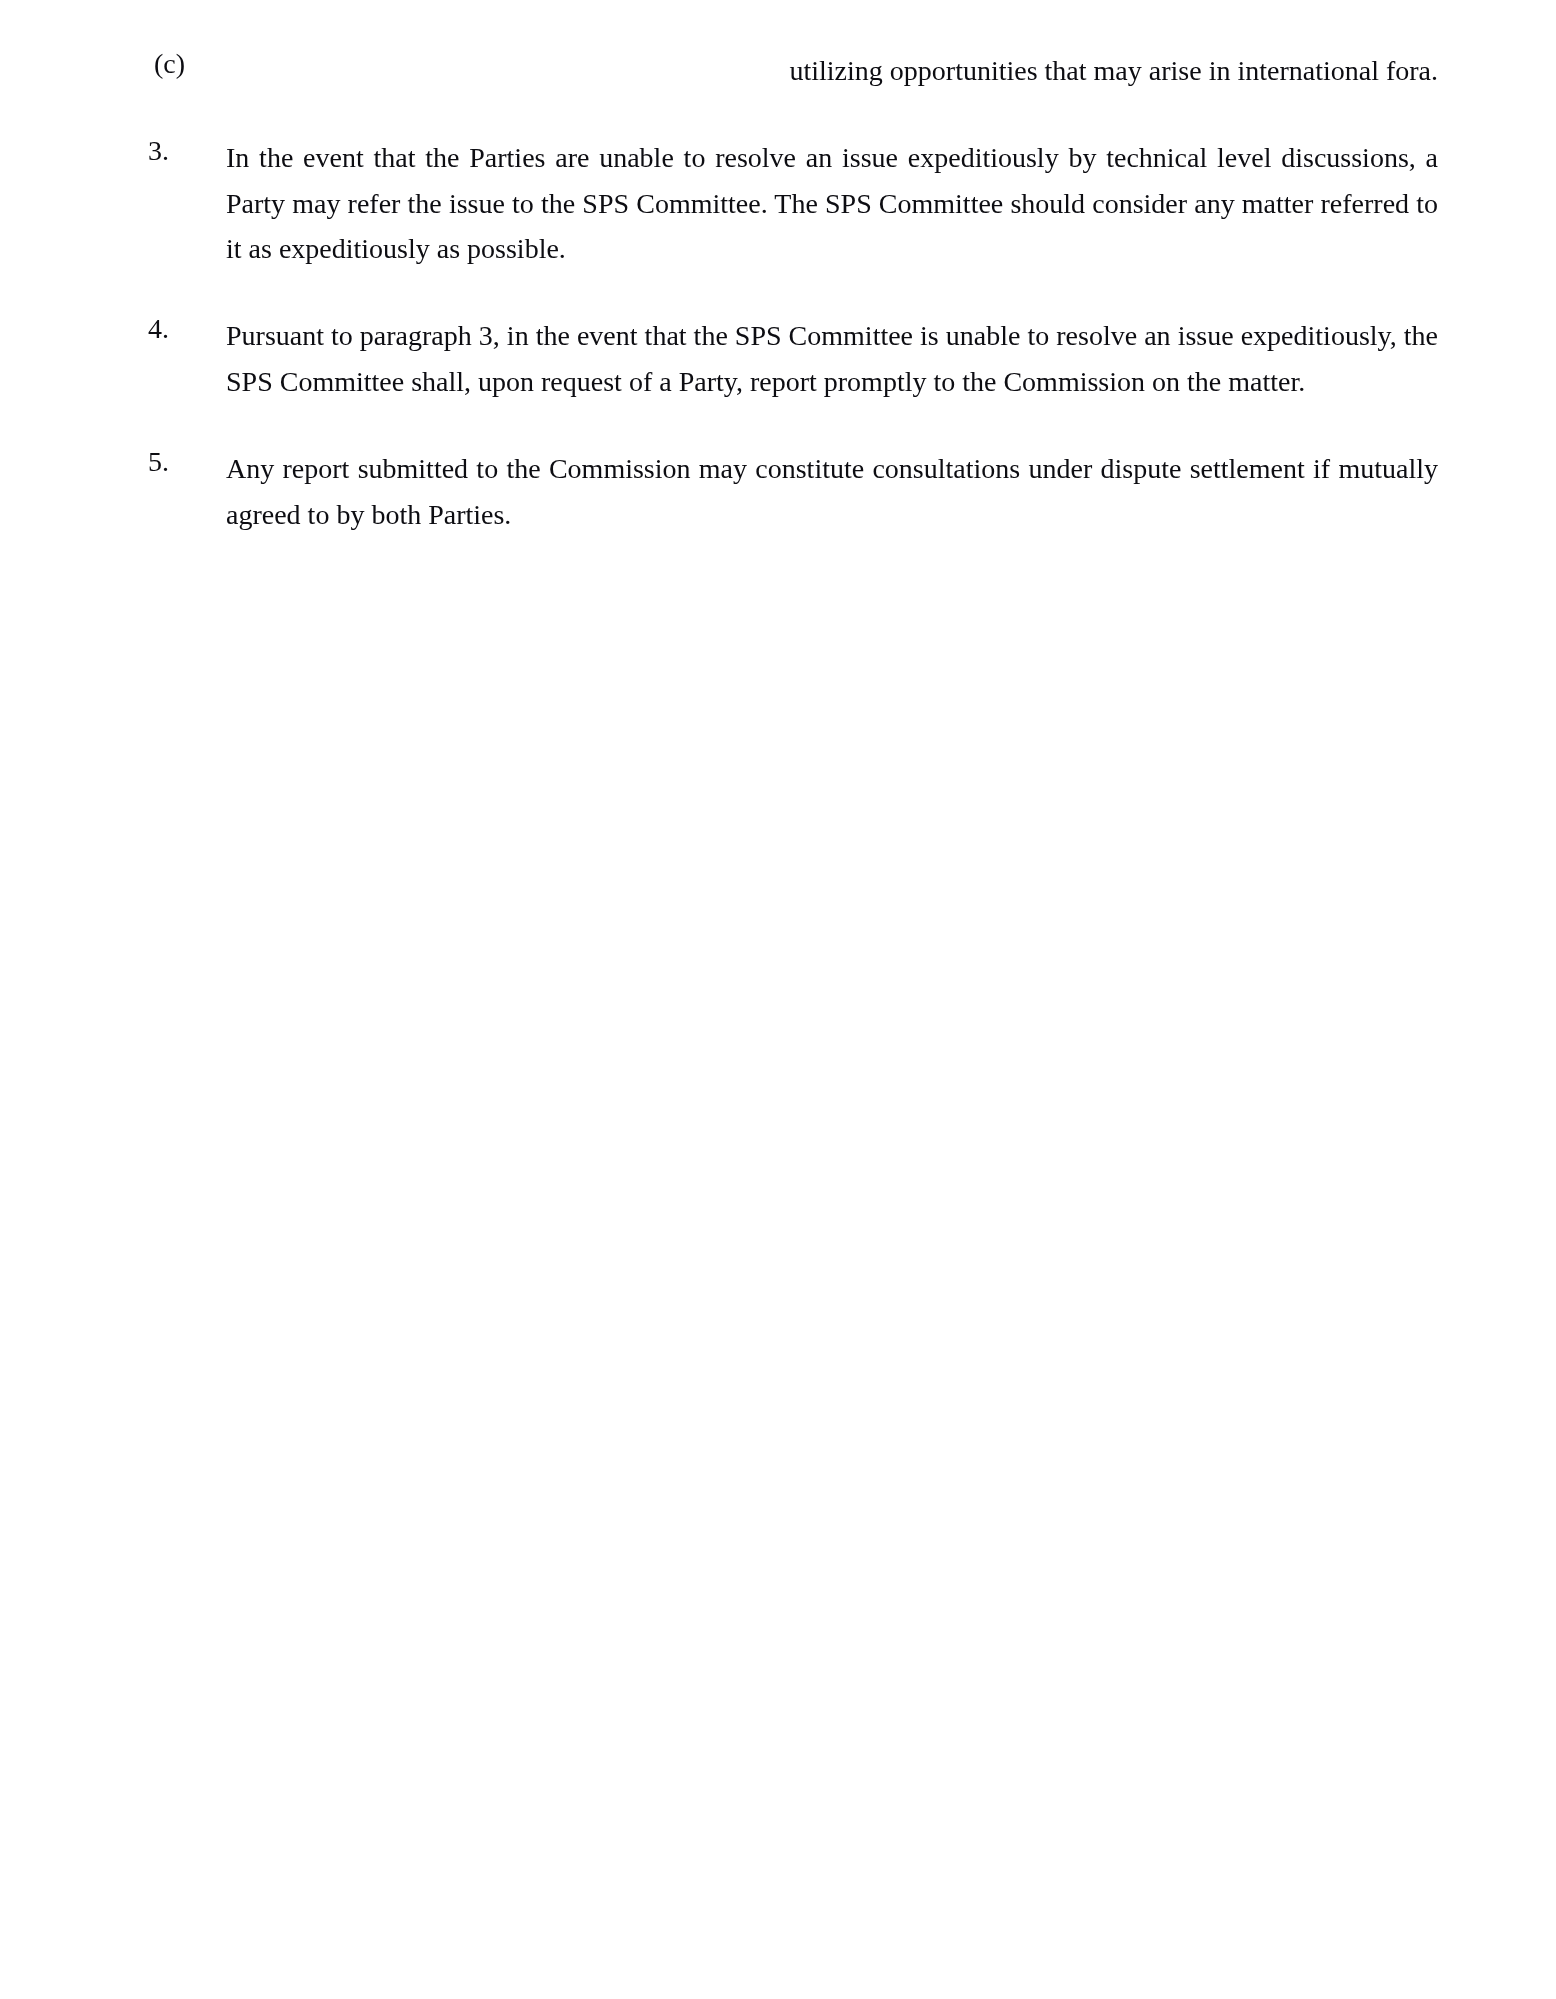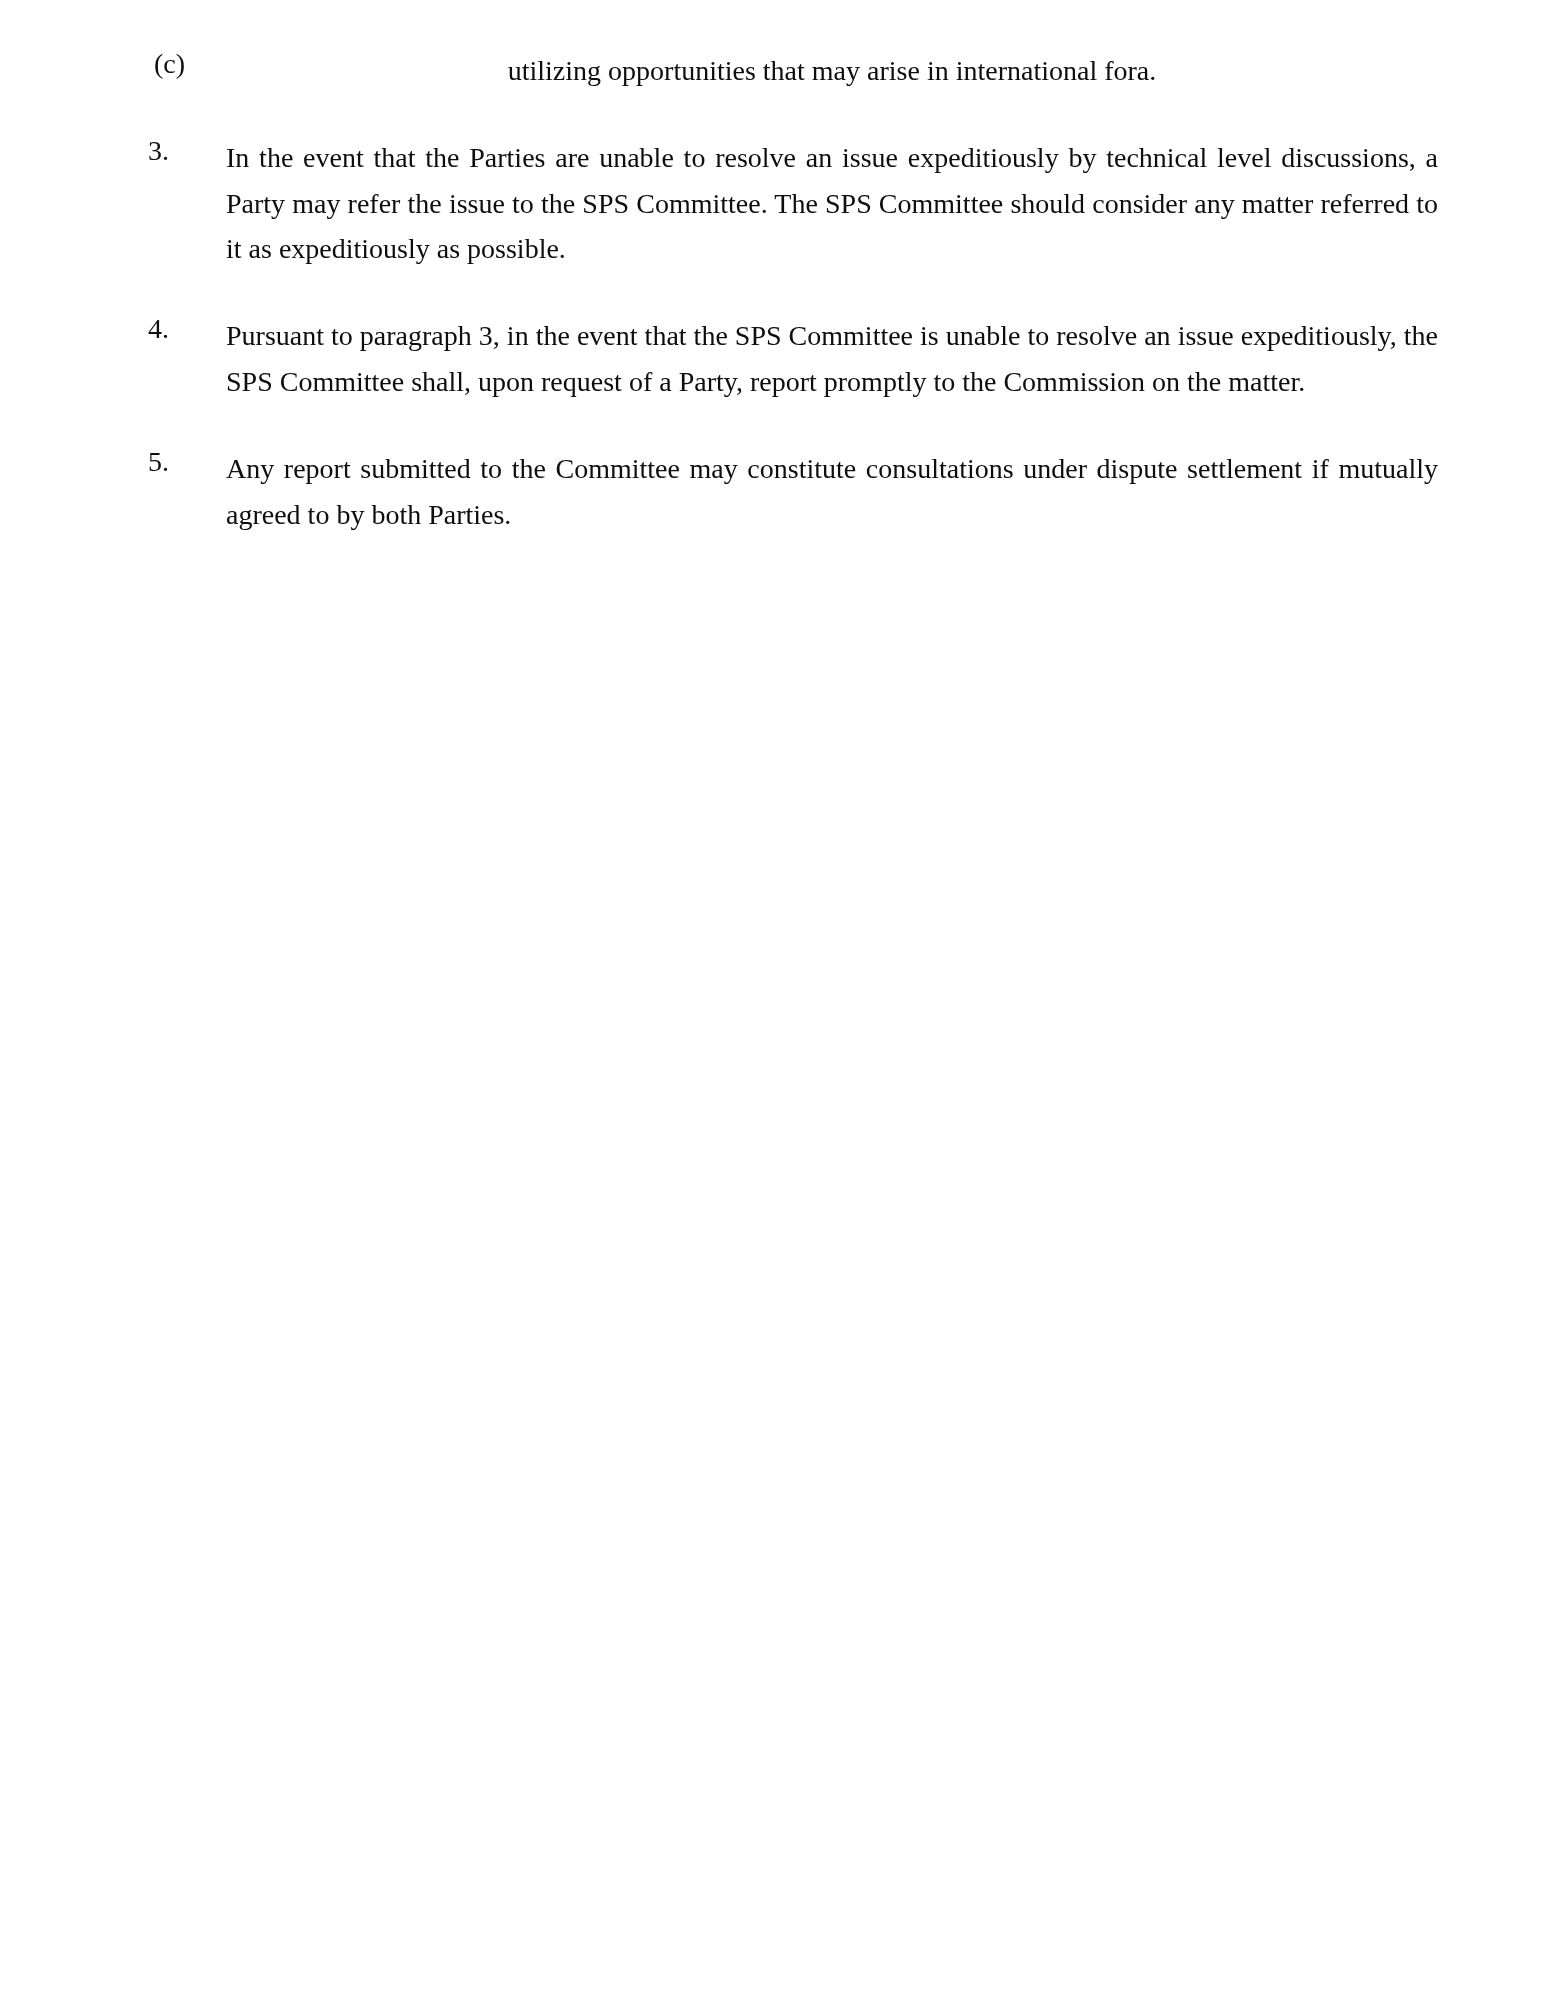--- a/index.html
+++ b/index.html
@@ -30,21 +30,21 @@
   .doc-item.sub .marker {
     flex: 0 0 78px;
     padding-left: 6px;
   }
   .doc-item .body-text {
     flex: 1 1 auto;
     text-align: justify;
     line-height: 1.62;
   }
   .doc-item.sub .body-text {
-    text-align: center;
+    text-align: right;
   }
 </style>
 </head>
 <body>
 
 <div class="page">
 
   <div class="doc-item sub">
     <span class="marker">(c)</span>
     <span class="body-text">utilizing opportunities that may arise in international fora.</span>
@@ -55,16 +55,16 @@
     <span class="body-text">In the event that the Parties are unable to resolve an issue expeditiously by technical level discussions, a Party may refer the issue to the SPS Committee. The SPS Committee should consider any matter referred to it as expeditiously as possible.</span>
   </div>
 
   <div class="doc-item">
     <span class="marker">4.</span>
     <span class="body-text">Pursuant to paragraph 3, in the event that the SPS Committee is unable to resolve an issue expeditiously, the SPS Committee shall, upon request of a Party, report promptly to the Commission on the matter.</span>
   </div>
 
   <div class="doc-item">
     <span class="marker">5.</span>
-    <span class="body-text">Any report submitted to the Committee may constitute consultations under dispute settlement if mutually agreed to by both Parties.</span>
+    <span class="body-text">Any report submitted to the Commission may constitute consultations under dispute settlement if mutually agreed to by both Parties.</span>
   </div>
 
 </div>
 
 </body></html>

